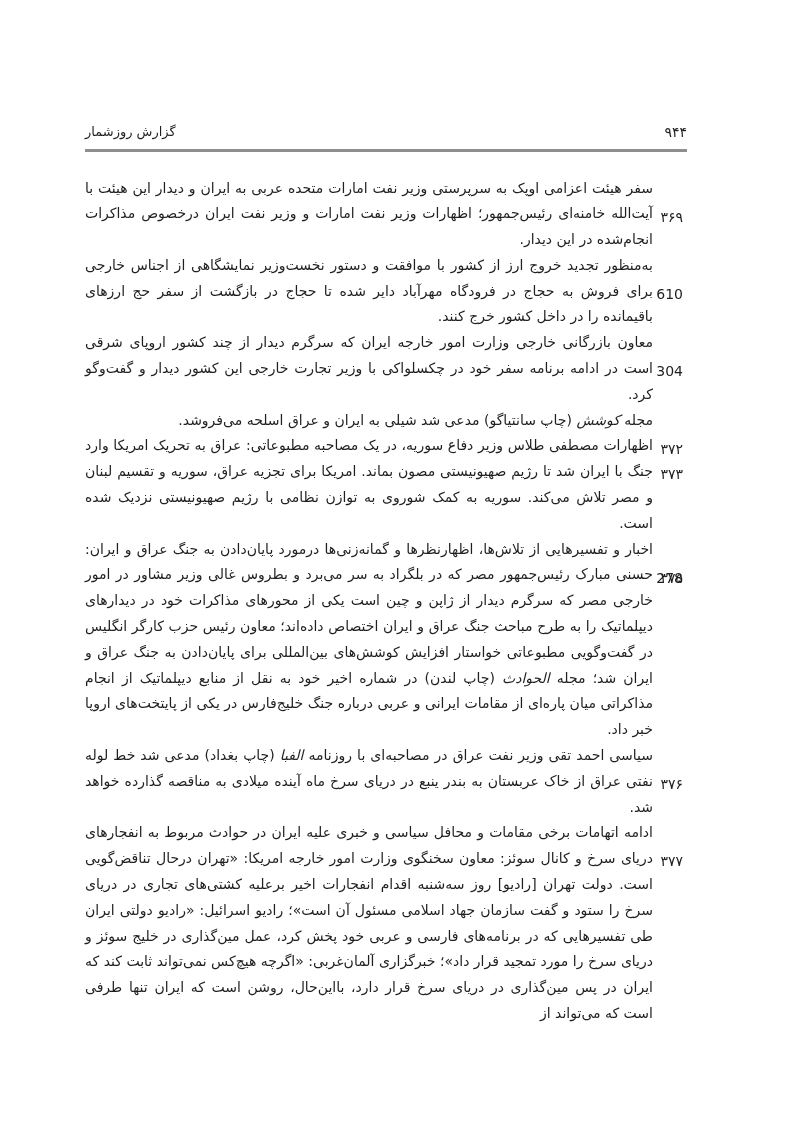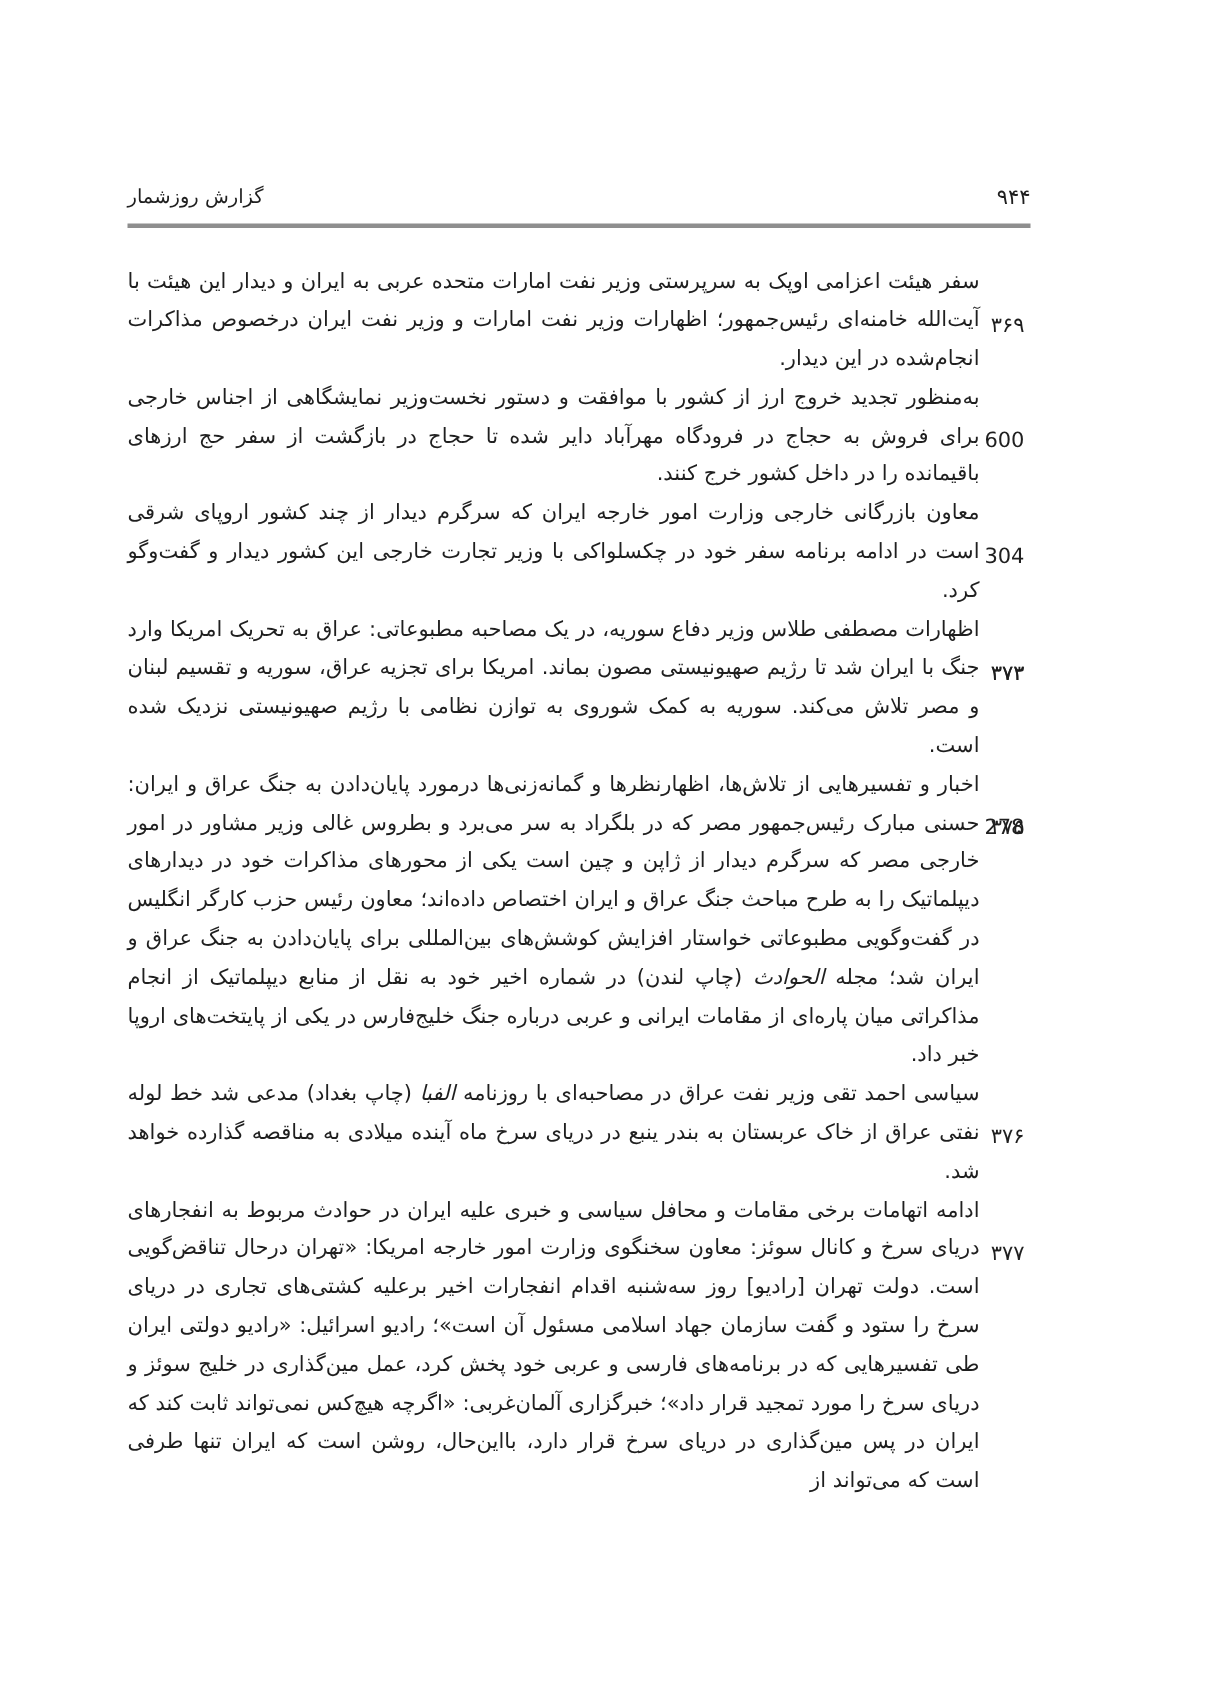--- a/index.html
+++ b/index.html
@@ -77,23 +77,23 @@
   <div class="text-block">
 
     <div class="page-header">
       <span class="page-number">۹۴۴</span>
       <span class="running-title">گزارش روزشمار</span>
     </div>
     <div class="header-rule"></div>
 
     <div class="content">
         <div class="entry"><span class="entry-number">۳۶۹</span><span class="entry-text"><span>سفر هیئت اعزامی اوپک به سرپرستی وزیر نفت امارات متحده عربی به ایران و دیدار این هیئت با آیت‌الله خامنه‌ای رئیس‌جمهور؛ اظهارات وزیر نفت امارات و وزیر نفت ایران درخصوص مذاکرات انجام‌شده در این دیدار.</span></span></div>
-        <div class="entry"><span class="entry-number">600</span><span class="entry-text"><span>به‌منظور تجدید خروج ارز از کشور با موافقت و دستور نخست‌وزیر نمایشگاهی از اجناس خارجی برای فروش به حجاج در فرودگاه مهرآباد دایر شده تا حجاج در بازگشت از سفر حج ارزهای باقیمانده را در داخل کشور خرج کنند.</span></span></div>
+        <div class="entry"><span class="entry-number">610</span><span class="entry-text"><span>به‌منظور تجدید خروج ارز از کشور با موافقت و دستور نخست‌وزیر نمایشگاهی از اجناس خارجی برای فروش به حجاج در فرودگاه مهرآباد دایر شده تا حجاج در بازگشت از سفر حج ارزهای باقیمانده را در داخل کشور خرج کنند.</span></span></div>
         <div class="entry"><span class="entry-number">304</span><span class="entry-text"><span>معاون بازرگانی خارجی وزارت امور خارجه ایران که سرگرم دیدار از چند کشور اروپای شرقی است در ادامه برنامه سفر خود در چکسلواکی با وزیر تجارت خارجی این کشور دیدار و گفت‌وگو کرد.</span></span></div>
-        <div class="entry"><span class="entry-number">۳۷۲</span></div>
+        <div class="entry"><span class="entry-number">۳۷۲</span><span class="entry-text"><span>مجله </span><span class="italic">کوشش</span><span> (چاپ سانتیاگو) مدعی شد شیلی به ایران و عراق اسلحه می‌فروشد.</span></span></div>
         <div class="entry"><span class="entry-number">۳۷۳</span><span class="entry-text"><span>اظهارات مصطفی طلاس وزیر دفاع سوریه، در یک مصاحبه مطبوعاتی: عراق به تحریک امریکا وارد جنگ با ایران شد تا رژیم صهیونیستی مصون بماند. امریکا برای تجزیه عراق، سوریه و تقسیم لبنان و مصر تلاش می‌کند. سوریه به کمک شوروی به توازن نظامی با رژیم صهیونیستی نزدیک شده است.</span></span></div>
         <div class="entry"><span class="entry-number">278</span></div>
         <div class="entry"><span class="entry-number">۳۷۵</span><span class="entry-text"><span>اخبار و تفسیرهایی از تلاش‌ها، اظهارنظرها و گمانه‌زنی‌ها درمورد پایان‌دادن به جنگ عراق و ایران: حسنی مبارک رئیس‌جمهور مصر که در بلگراد به سر می‌برد و بطروس غالی وزیر مشاور در امور خارجی مصر که سرگرم دیدار از ژاپن و چین است یکی از محورهای مذاکرات خود در دیدارهای دیپلماتیک را به طرح مباحث جنگ عراق و ایران اختصاص داده‌اند؛ معاون رئیس حزب کارگر انگلیس در گفت‌وگویی مطبوعاتی خواستار افزایش کوشش‌های بین‌المللی برای پایان‌دادن به جنگ عراق و ایران شد؛ مجله </span><span class="italic">الحوادث</span><span> (چاپ لندن) در شماره اخیر خود به نقل از منابع دیپلماتیک از انجام مذاکراتی میان پاره‌ای از مقامات ایرانی و عربی درباره جنگ خلیج‌فارس در یکی از پایتخت‌های اروپا خبر داد.</span></span></div>
         <div class="entry"><span class="entry-number">۳۷۶</span><span class="entry-text"><span>سیاسی احمد تقی وزیر نفت عراق در مصاحبه‌ای با روزنامه </span><span class="italic">الفبا</span><span> (چاپ بغداد) مدعی شد خط لوله نفتی عراق از خاک عربستان به بندر ینبع در دریای سرخ ماه آینده میلادی به مناقصه گذارده خواهد شد.</span></span></div>
         <div class="entry"><span class="entry-number">۳۷۷</span><span class="entry-text"><span>ادامه اتهامات برخی مقامات و محافل سیاسی و خبری علیه ایران در حوادث مربوط به انفجارهای دریای سرخ و کانال سوئز: معاون سخنگوی وزارت امور خارجه امریکا: «تهران درحال تناقض‌گویی است. دولت تهران [رادیو] روز سه‌شنبه اقدام انفجارات اخیر برعلیه کشتی‌های تجاری در دریای سرخ را ستود و گفت سازمان جهاد اسلامی مسئول آن است»؛ رادیو اسرائیل: «رادیو دولتی ایران طی تفسیرهایی که در برنامه‌های فارسی و عربی خود پخش کرد، عمل مین‌گذاری در خلیج سوئز و دریای سرخ را مورد تمجید قرار داد»؛ خبرگزاری آلمان‌غربی: «اگرچه هیچ‌کس نمی‌تواند ثابت کند که ایران در پس مین‌گذاری در دریای سرخ قرار دارد، بااین‌حال، روشن است که ایران تنها طرفی است که می‌تواند از</span></span></div>
       </div>
 
   </div>
 </div>
 

